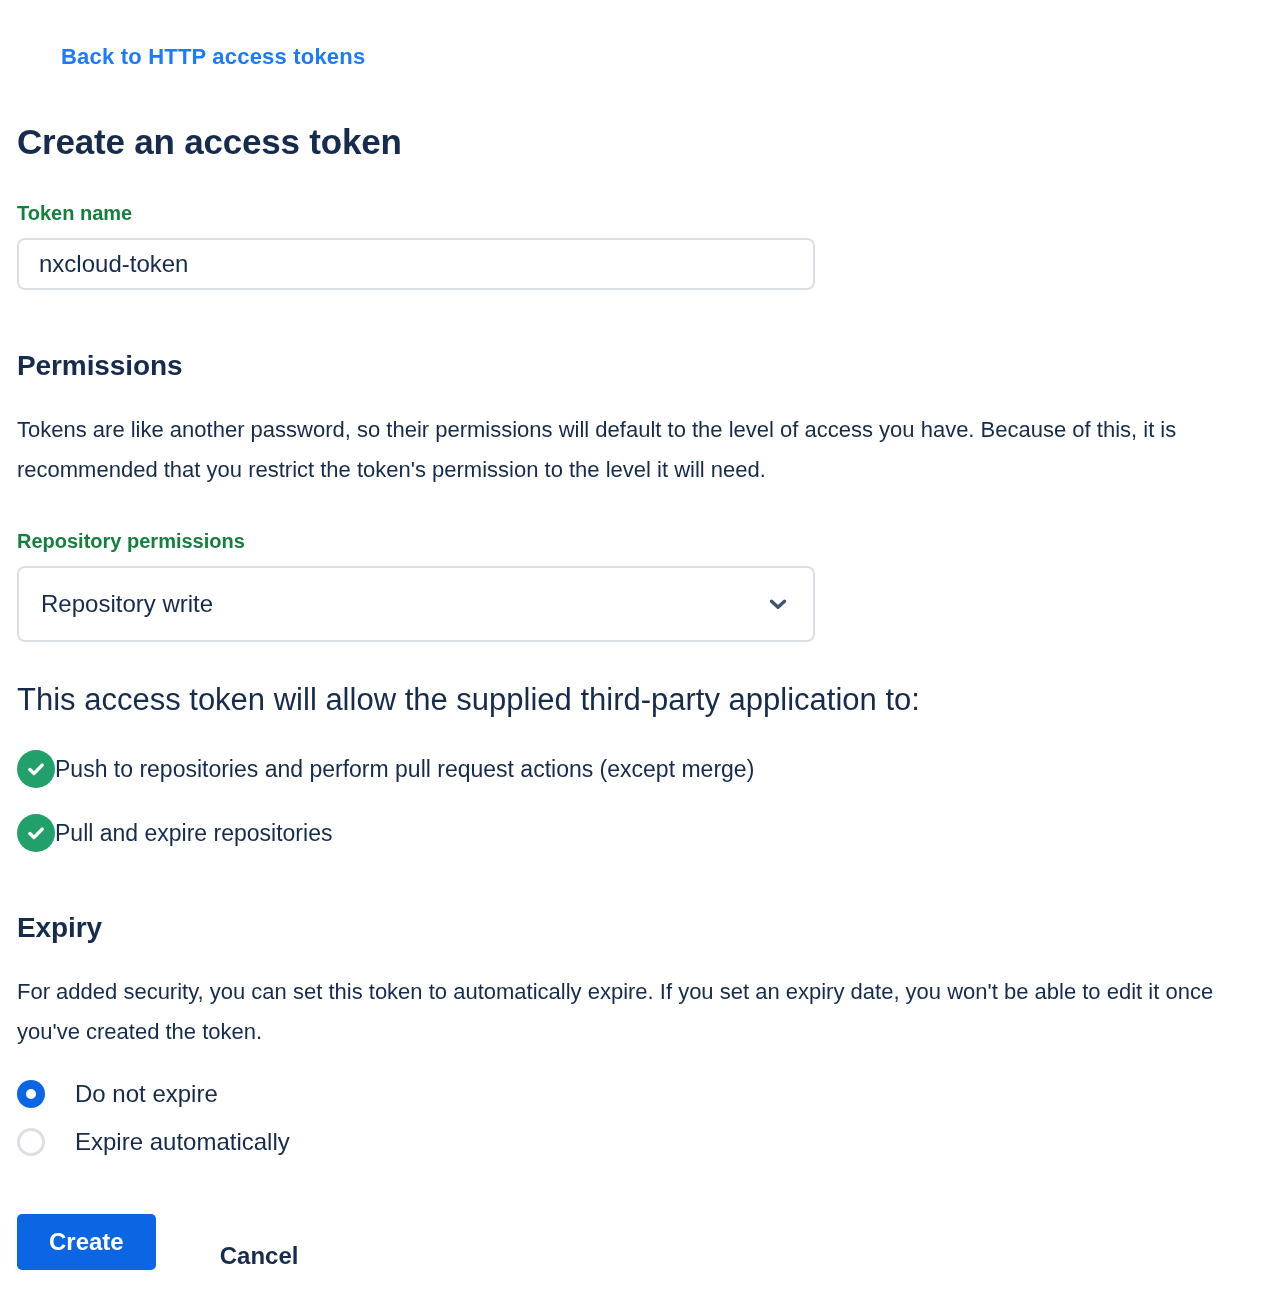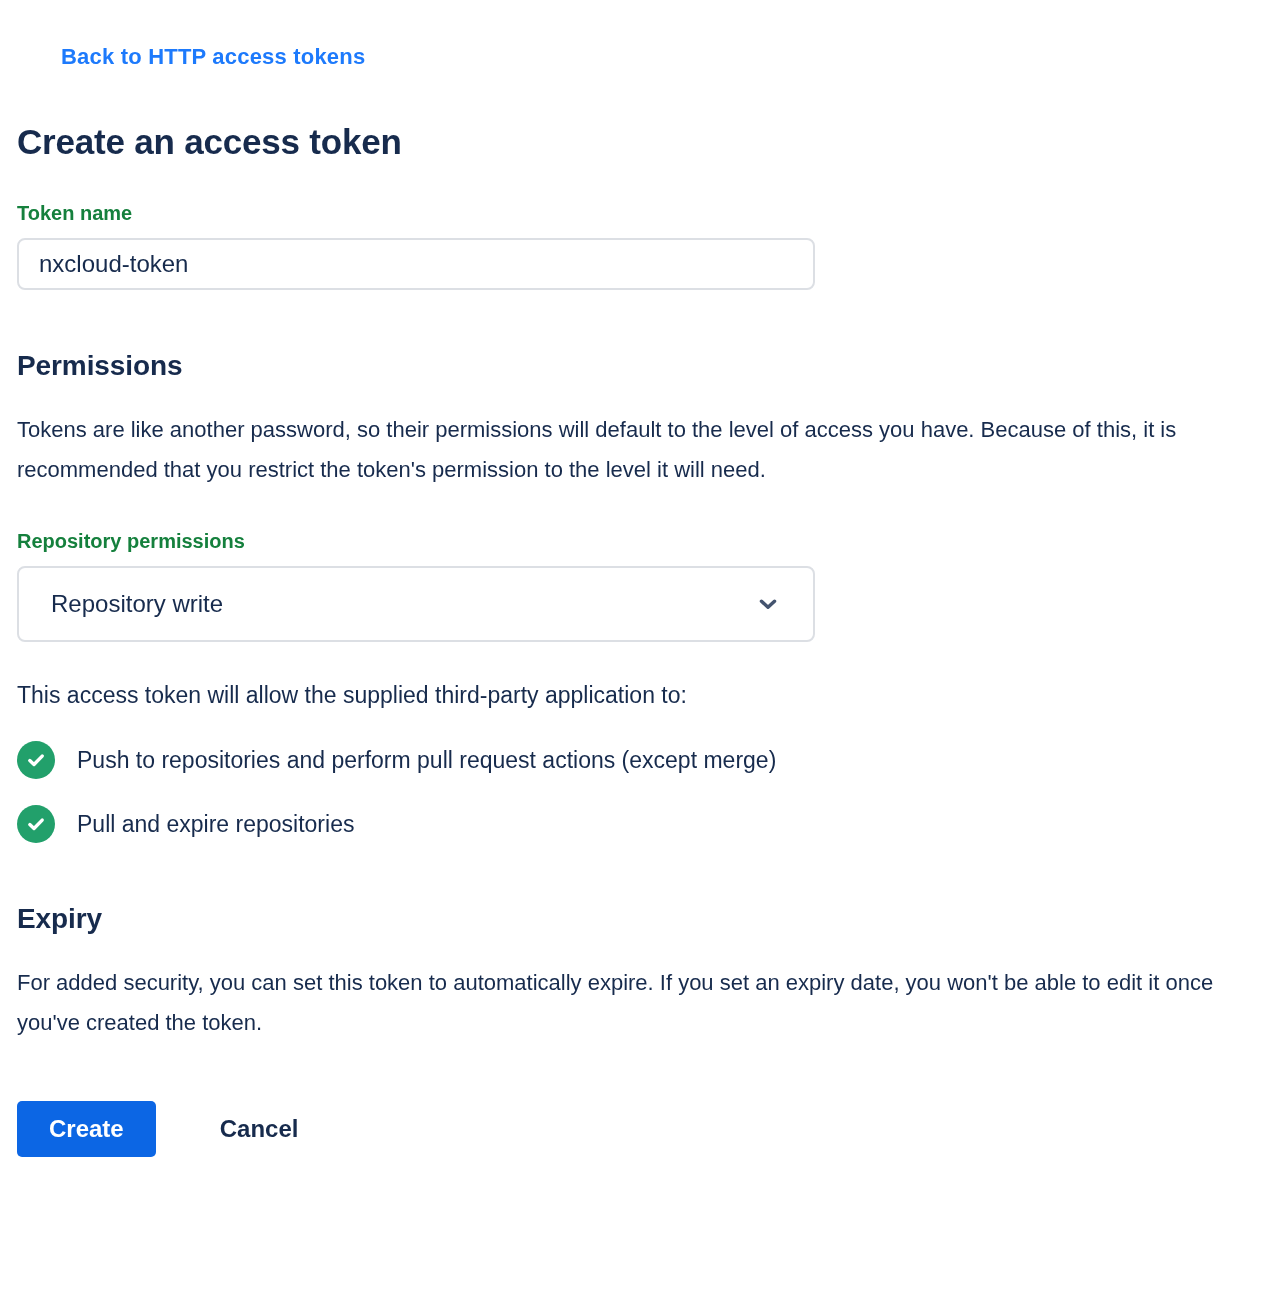--- a/index.html
+++ b/index.html
@@ -69,44 +69,43 @@
     line-height: 40px;
     color: #172B4D;
   }
 
   .select-box {
     margin-top: 13px;
     width: 798px;
     height: 76px;
     border: 2px solid #DCDFE4;
     border-radius: 8px;
-    padding: 0 32px;
+    padding: 0 22px;
     display: flex;
     align-items: center;
     justify-content: space-between;
     cursor: pointer;
     background: #ffffff;
   }
   .select-box .select-value {
     font-size: 24px;
     color: #172B4D;
   }
   .chevron { width: 26px; height: 26px; flex: 0 0 auto; }
 
   .allow-intro {
     margin-top: 40px;
-    font-size: 23px;
+    font-size: 31px;
     color: #172B4D;
   }
 
   .capability-list { margin-top: 32px; list-style: none; }
   .capability-item {
     display: flex;
     align-items: center;
-    gap: 22px;
     margin-bottom: 26px;
   }
   .check-badge {
     width: 38px;
     height: 38px;
     border-radius: 50%;
     background: #22A06B;
     display: flex;
     align-items: center;
     justify-content: center;
@@ -141,21 +140,21 @@
   }
   .radio-off {
     background: #ffffff;
     border: 3px solid #DCDFE4;
   }
   .radio-label { font-size: 24px; color: #172B4D; }
 
   .actions {
     margin-top: 58px;
     display: flex;
-    align-items: center;
+    align-items: flex-end;
   }
   .btn-primary {
     background: #0C66E4;
     color: #ffffff;
     border: none;
     border-radius: 5px;
     font-family: "Liberation Sans", sans-serif;
     font-size: 24px;
     font-weight: 600;
     padding: 0 32px;
@@ -215,19 +214,29 @@
           <path d="M2.5 8.5 L6.2 12 L13.5 4.5" stroke="#ffffff" stroke-width="3" stroke-linecap="round" stroke-linejoin="round"></path>
         </svg>
       </span>
       <span class="capability-text">Pull and expire repositories</span>
     </li>
   </ul>
 
   <h2 class="section-heading">Expiry</h2>
   <p class="body-text">For added security, you can set this token to automatically expire. If you set an expiry date, you won't be able to edit it once you've created the token.</p>
 
+  <div class="radio-group">
+    <div class="radio-row">
+      <span class="radio-dot radio-on"></span>
+      <span class="radio-label">Do not expire</span>
+    </div>
+    <div class="radio-row">
+      <span class="radio-dot radio-off"></span>
+      <span class="radio-label">Expire automatically</span>
+    </div>
+  </div>
 
   <div class="actions">
     <button class="btn-primary">Create</button>
     <button class="btn-subtle">Cancel</button>
   </div>
 
 </div>
 
 </body></html>

